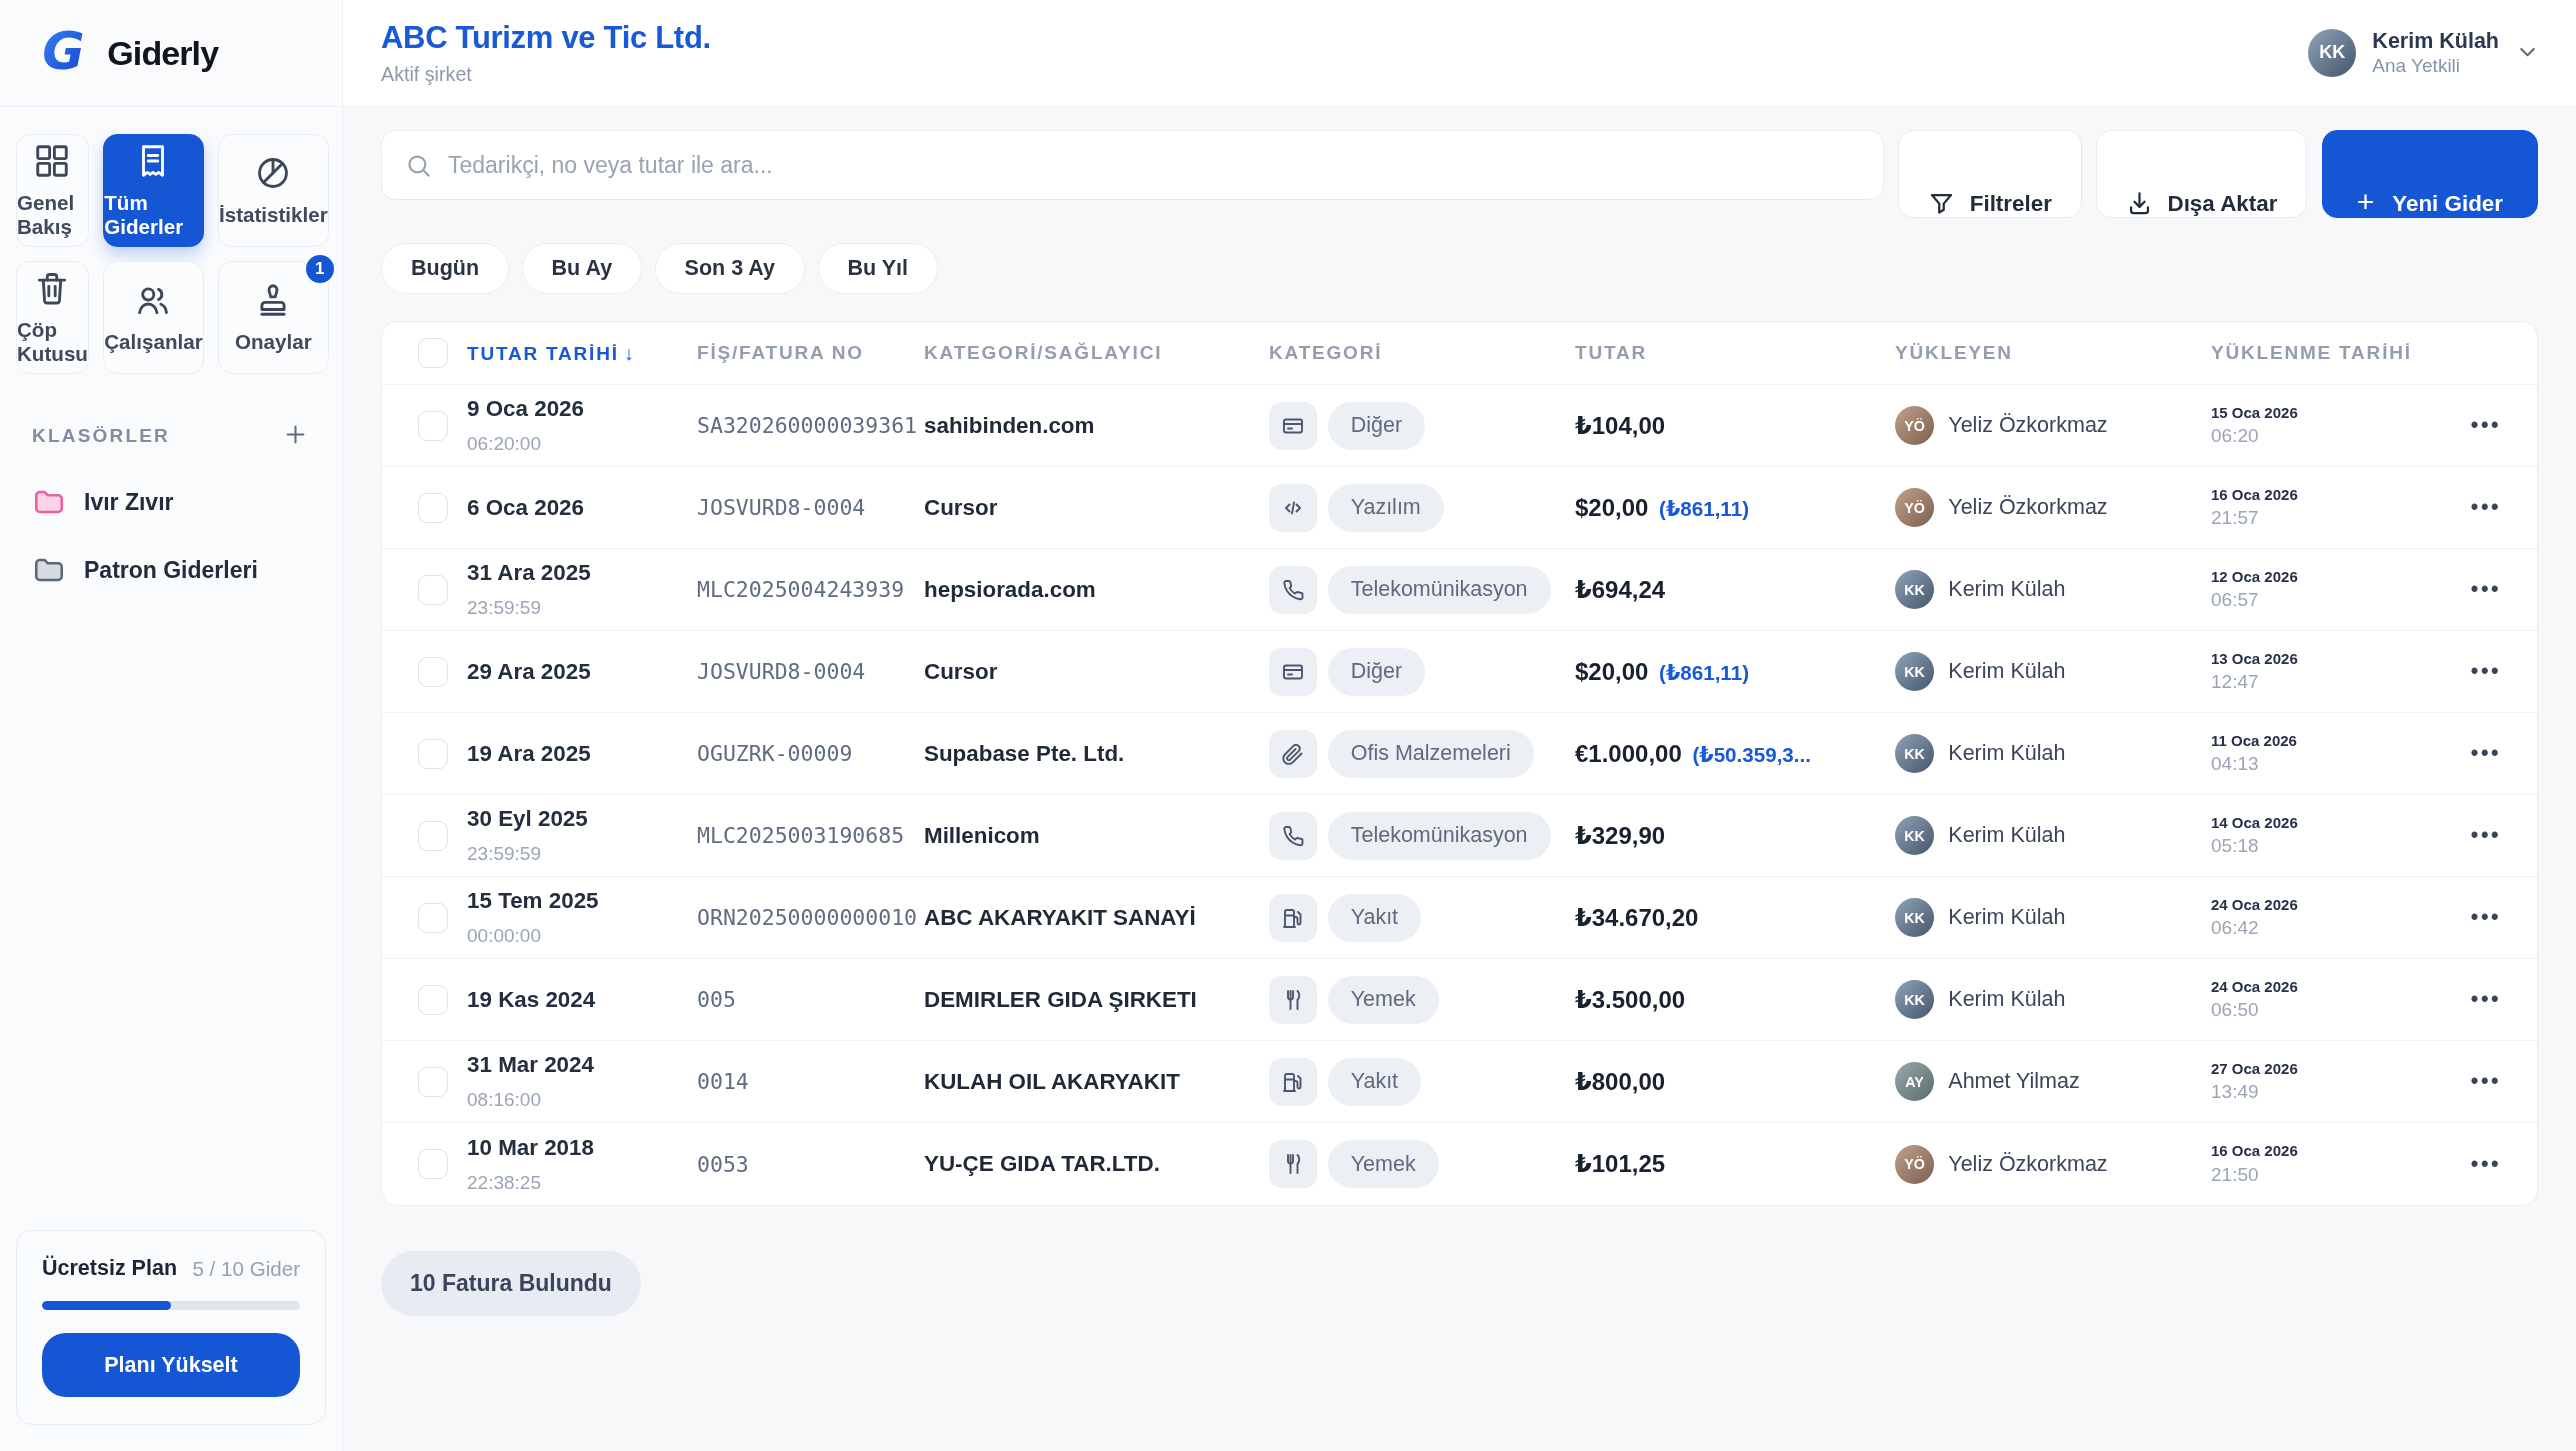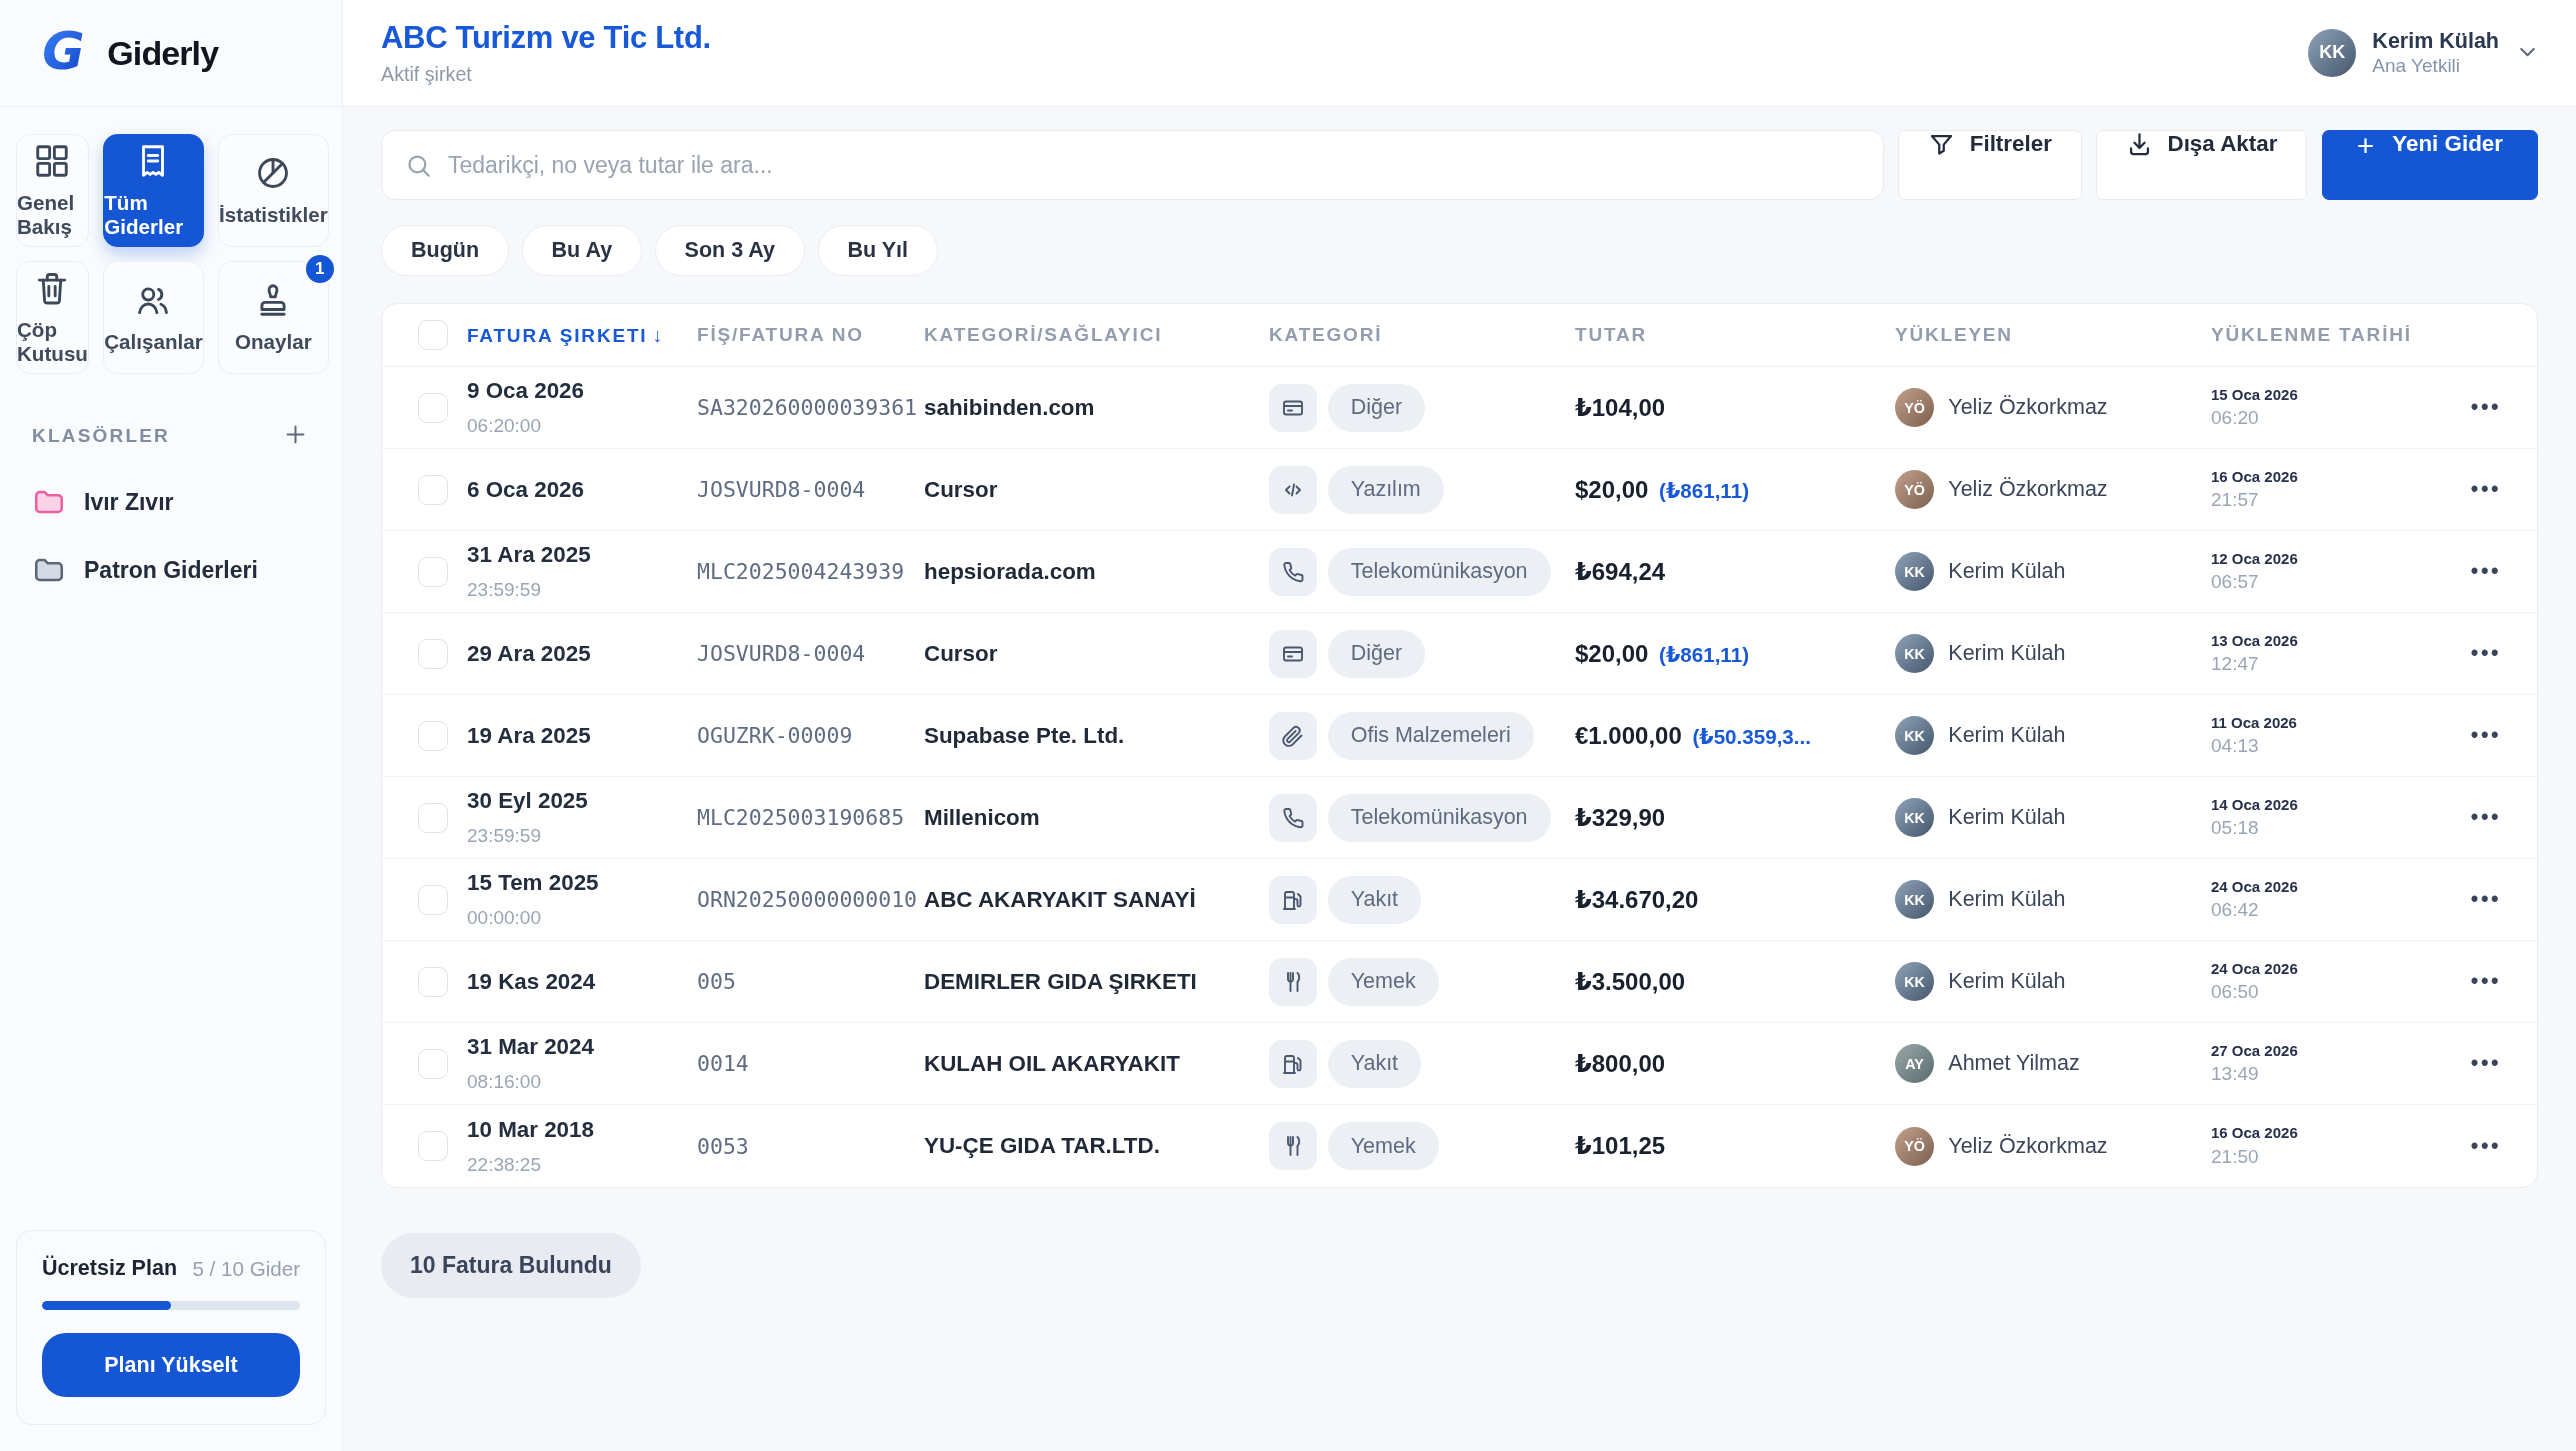--- a/index.html
+++ b/index.html
@@ -68,22 +68,22 @@
     stroke-linecap:round; stroke-linejoin:round; }
 
   .toolbar { margin:23px 38px 0; display:flex; gap:14.3px; }
   .search-box { flex:1; height:70px; background:#fff; border:0.9px solid #e7ebf1;
     border-radius:14.3px; display:flex; align-items:center; padding:0 23px; gap:16px; }
   .search-box svg { width:27px; height:27px; fill:none; stroke:#9aa3b2; stroke-width:2;
     stroke-linecap:round; flex:none; }
   .search-box input { flex:1; border:none; outline:none; background:transparent;
     font-size:23px; color:#2a3342; font-family:inherit; }
   .search-box input::placeholder { color:#9aa3b2; }
-  .btn { height:70px; border-radius:7px; border:0.9px solid #e7ebf1; background:#fff;
-    display:inline-flex; align-items:flex-start; gap:14.3px; padding:0 29px; font-size:22.4px;
+  .btn { height:88px; border-radius:15px; border:0.9px solid #e7ebf1; background:#fff;
+    display:inline-flex; align-items:flex-end; gap:14.3px; padding:0 29px; font-size:22.4px;
     font-weight:700; color:#222c3c; cursor:pointer; font-family:inherit; white-space:nowrap; }
   .btn svg { width:27px; height:27px; fill:none; stroke:#222c3c; stroke-width:2;
     stroke-linecap:round; stroke-linejoin:round; }
   .btn.primary { background:#1556d4; border-color:#1556d4; color:#fff; padding:0 34px; gap:18px; }
   .btn.primary .plus { font-size:30px; font-weight:400; line-height:1; }
 
   .chips { margin:25px 38px 0; display:flex; gap:12.5px; }
   .chip { height:51px; padding:0 29px; border-radius:894px; background:#fff;
     border:0.9px solid #e9edf3; font-size:21.5px; font-weight:600; color:#2a3342;
     display:inline-flex; align-items:center; cursor:pointer; font-family:inherit; }
@@ -292,21 +292,21 @@
     <div class="chips" id="chips">
         <button class="chip">Bugün</button>
         <button class="chip">Bu Ay</button>
         <button class="chip">Son 3 Ay</button>
         <button class="chip">Bu Yıl</button>
       </div>
 
     <section class="card">
       <div class="thead grid-cols" id="thead">
           <span class="cb"></span>
-          <span class="th sorted"><span>FATURA ŞIRKETI</span><span class="arrow">↓</span></span>
+          <span class="th sorted"><span>TUTAR TARİHİ</span><span class="arrow">↓</span></span>
           <span class="th"><span>FİŞ/FATURA NO</span></span>
           <span class="th"><span>KATEGORİ/SAĞLAYICI</span></span>
           <span class="th"><span>KATEGORİ</span></span>
           <span class="th"><span>TUTAR</span></span>
           <span class="th"><span>YÜKLEYEN</span></span>
           <span class="th"><span>YÜKLENME TARİHİ</span></span>
           <span></span>
         </div>
       <div id="tbody">
           <div class="trow grid-cols">

